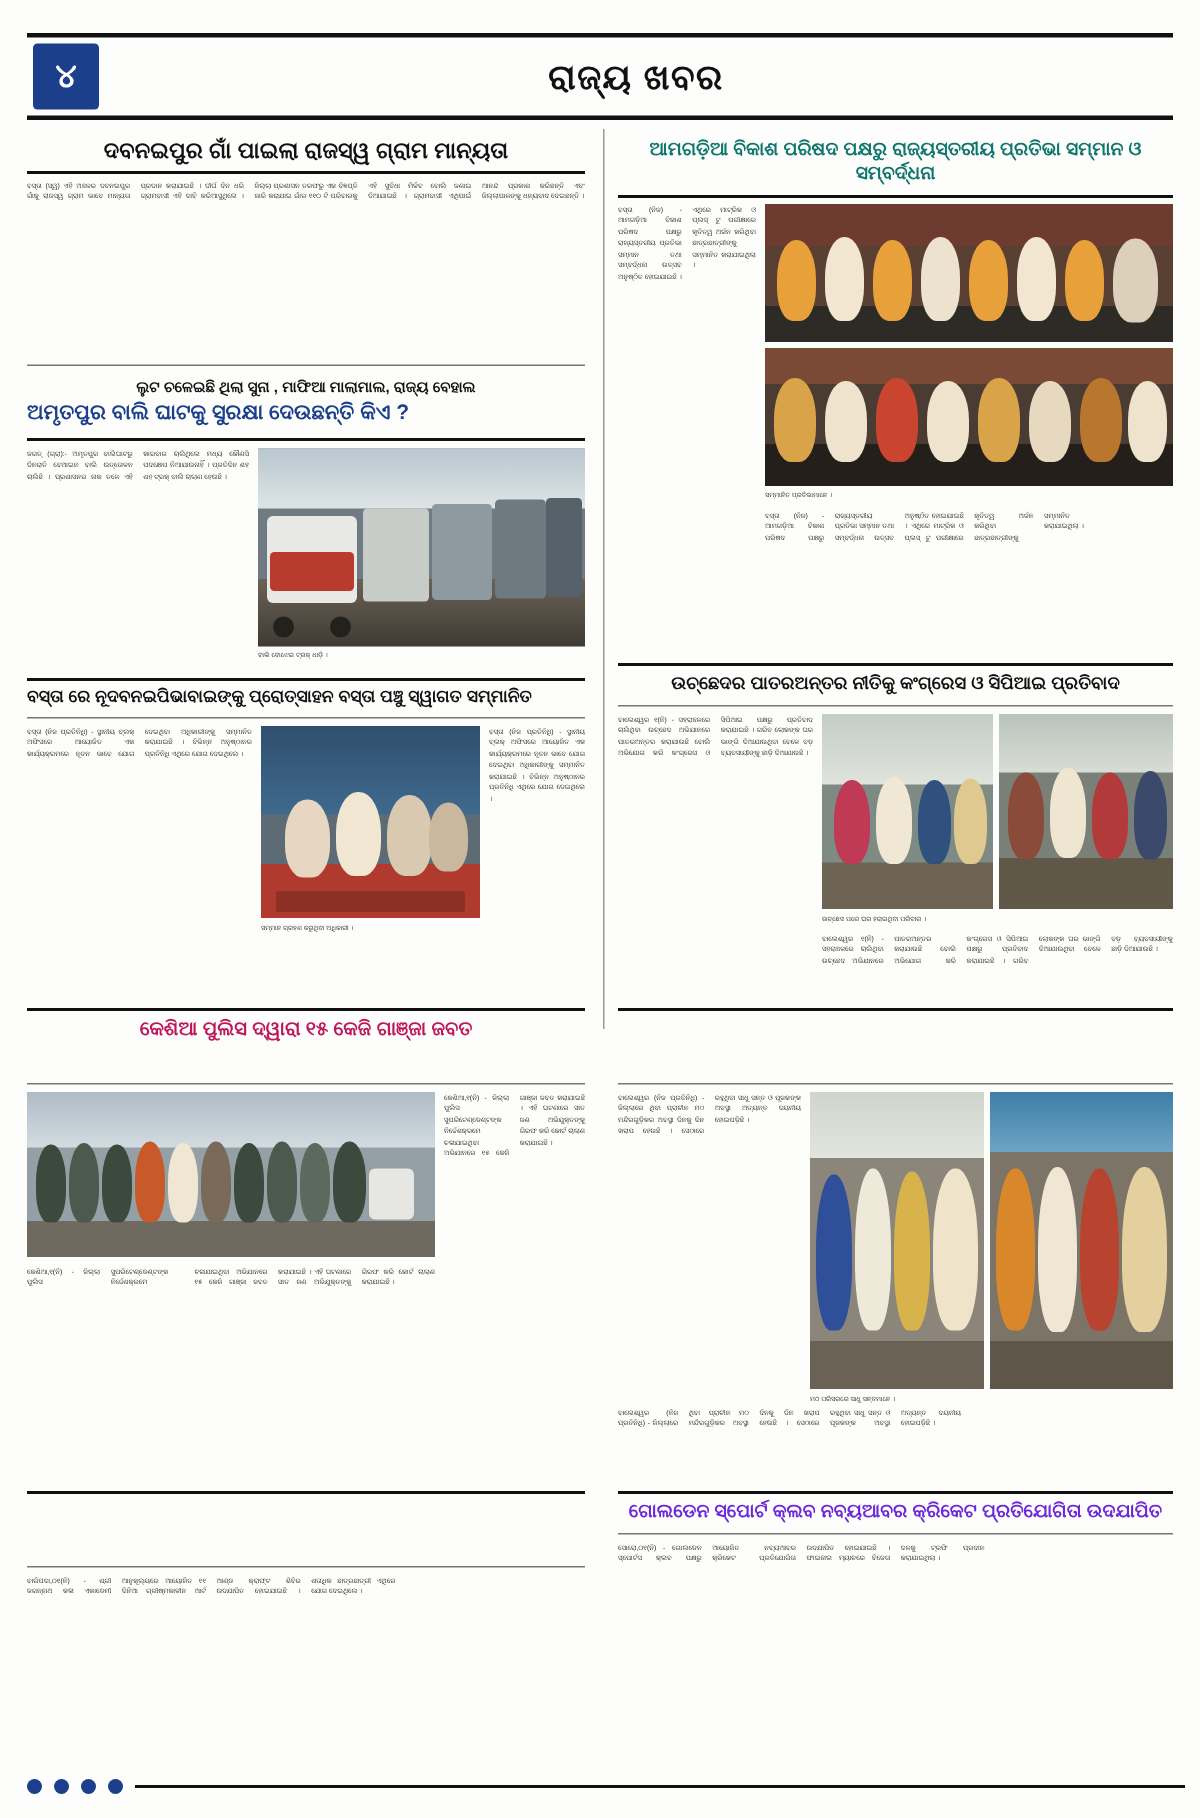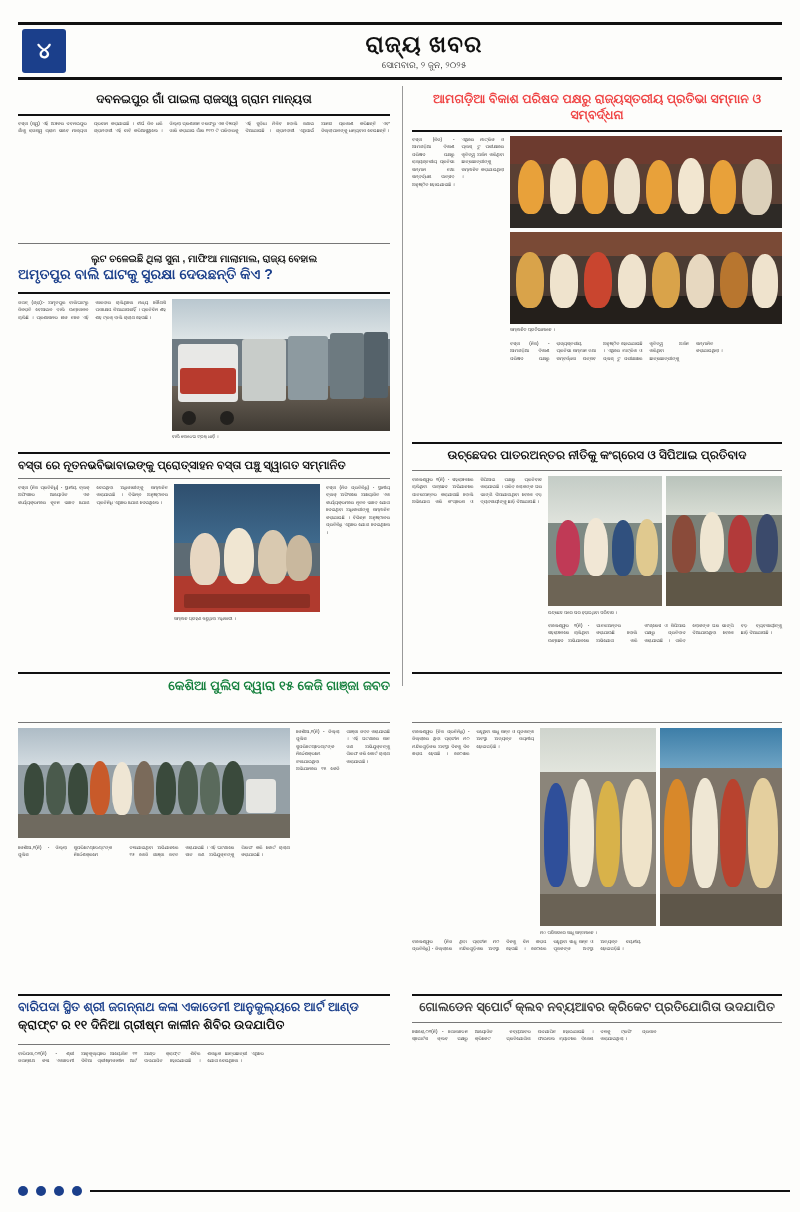--- a/index.html
+++ b/index.html
@@ -49,28 +49,27 @@
 </style>
 </head>
 <body>
 
 <div class="page">
 
   <div class="masthead">
     <div class="page-num">୪</div>
     <div class="mast-center">
       <div class="mast-title">ରାଜ୍ୟ ଖବର</div>
-      <div class="mast-date">ସୋମବାର, ୨ ଜୁନ, ୨୦୨୫</div>
     </div>
   </div>
 
   <div class="sep-v" style="left:402px;top:86px;height:600px;"></div>
 
   <div class="sec-head" style="left:18px;top:92px;width:372px;">
-    <div class="hl" style="font-size:12px;">ଦବନଇପୁର ଗାଁ ପାଇଲା ରାଜସ୍ୱ ଗ୍ରାମ ମାନ୍ୟତା</div>
+    <div class="hl" style="font-size:15px;">ଦବନଇପୁର ଗାଁ ପାଇଲା ରାଜସ୍ୱ ଗ୍ରାମ ମାନ୍ୟତା</div>
   </div>
   <div class="divider" style="left:18px;top:114px;width:372px;"></div>
   <div class="col-text" style="position:absolute;left:18px;top:120px;width:372px;height:118px;column-count:5;">ବସ୍ତା (ସ୍ୱ) ଏହି ଅଞ୍ଚଳର ଦବନଇପୁର ଗାଁକୁ ରାଜସ୍ୱ ଗ୍ରାମ ଭାବେ ମାନ୍ୟତା ପ୍ରଦାନ କରାଯାଇଛି । ଦୀର୍ଘ ଦିନ ଧରି ଗ୍ରାମବାସୀ ଏହି ଦାବି କରିଆସୁଥିଲେ । ଜିଲ୍ଲା ପ୍ରଶାସନ ତରଫରୁ ଏକ ବିଜ୍ଞପ୍ତି ଜାରି କରାଯାଇ ଗାଁର ୧୧୦ ଟି ପରିବାରକୁ ଏହି ସୁବିଧା ମିଳିବ ବୋଲି ଜଣାଇ ଦିଆଯାଇଛି । ଗ୍ରାମବାସୀ ଏଥିପାଇଁ ଆନନ୍ଦ ପ୍ରକାଶ କରିଛନ୍ତି ଏବଂ ଜିଲ୍ଲାପାଳଙ୍କୁ ଧନ୍ୟବାଦ ଦେଇଛନ୍ତି ।</div>
 
   <div class="divider" style="left:18px;top:243px;width:372px;height:1px;background:#777;"></div>
   <div class="sec-head" style="left:18px;top:249px;width:372px;">
     <div class="hl" style="font-size:10px;margin-top:4px;text-align:center;">ଲୁଟ ଚଳେଇଛି ଥିଲା ସୁନା ,  ମାଫିଆ ମାଲାମାଲ, ରାଜ୍ୟ ବେହାଲ</div>
     <div class="hl" style="font-size:14px;color:#1b3f8b;text-align:left;">ଅମୃତପୁର ବାଲି ଘାଟକୁ ସୁରକ୍ଷା ଦେଉଛନ୍ତି କିଏ ?</div>
   </div>
   <div class="divider" style="left:18px;top:292px;width:372px;"></div>
@@ -86,41 +85,41 @@
     <div class="blob" style="left:116px;top:28%;width:40px;height:64px;background:#8d9aa0;border-radius:3px;"></div>
     <div class="blob" style="left:158px;top:26%;width:34px;height:66px;background:#6d7a80;border-radius:3px;"></div>
     <div class="blob" style="left:192px;top:25%;width:24px;height:66px;background:#55626a;border-radius:3px;"></div>
     <div class="blob" style="left:10px;bottom:6px;width:14px;height:14px;background:#23211e;border-radius:50%;"></div>
     <div class="blob" style="left:48px;bottom:6px;width:14px;height:14px;background:#23211e;border-radius:50%;"></div>
   </div>
   <div class="cap" style="position:absolute;left:172px;top:434px;width:218px;">ବାଲି ବୋଝେଇ ଟ୍ରକ୍ ଧାଡ଼ି ।</div>
 
   <div class="divider" style="left:18px;top:452px;width:372px;"></div>
   <div class="sec-head" style="left:18px;top:458px;width:372px;">
-    <div class="hl" style="font-size:11.5px;text-align:left;">ବସ୍ତା ରେ ନୂତନଭବିଭାବାଇଙ୍କୁ ପ୍ରୋତ୍ସାହନ ବସ୍ତା ପଞ୍ଚୁ ସ୍ୱାଗତ ସମ୍ମାନିତ</div>
+    <div class="hl" style="font-size:11.5px;text-align:left;">ବସ୍ତା ରେ ନୂଦବନଇପିଭାବାଇଙ୍କୁ ପ୍ରୋତ୍ସାହନ ବସ୍ତା ପଞ୍ଚୁ ସ୍ୱାଗତ ସମ୍ମାନିତ</div>
   </div>
   <div class="divider" style="left:18px;top:478px;width:372px;height:1px;background:#777;"></div>
 
   <div class="col-text" style="position:absolute;left:18px;top:484px;width:150px;height:180px;column-count:2;">ବସ୍ତା (ନିଜ ପ୍ରତିନିଧି) - ସ୍ଥାନୀୟ ବ୍ଲକ୍ ଅଫିସରେ ଆୟୋଜିତ ଏକ କାର୍ଯ୍ୟକ୍ରମରେ ନୂତନ ଭାବେ ଯୋଗ ଦେଇଥିବା ଅଧିକାରୀଙ୍କୁ ସମ୍ମାନିତ କରାଯାଇଛି । ବିଭିନ୍ନ ଅନୁଷ୍ଠାନର ପ୍ରତିନିଧି ଏଥିରେ ଯୋଗ ଦେଇଥିଲେ ।</div>
 
   <div class="photo" style="position:absolute;left:174px;top:484px;width:146px;height:128px;background:#5d6b74;">
     <div class="sky" style="height:46%;background:linear-gradient(#2f4f6e,#3f6a8d);"></div>
     <div class="ground" style="height:28%;background:#b03a2e;"></div>
     <div class="blob" style="left:16px;top:38%;width:30px;height:52px;background:#e7d7c2;"></div>
     <div class="blob" style="left:50px;top:34%;width:30px;height:56px;background:#f0e6d2;"></div>
     <div class="blob" style="left:84px;top:36%;width:30px;height:54px;background:#d9c9b0;"></div>
     <div class="blob" style="left:112px;top:40%;width:26px;height:46px;background:#c9b89e;"></div>
     <div class="blob" style="left:10px;bottom:4px;width:126px;height:14px;background:#8c2f24;border-radius:2px;"></div>
   </div>
   <div class="cap" style="position:absolute;left:174px;top:616px;width:146px;">ସମ୍ମାନ ଗ୍ରହଣ କରୁଥିବା ଅଧିକାରୀ ।</div>
 
   <div class="col-text" style="position:absolute;left:326px;top:484px;width:64px;height:180px;column-count:1;">ବସ୍ତା (ନିଜ ପ୍ରତିନିଧି) - ସ୍ଥାନୀୟ ବ୍ଲକ୍ ଅଫିସରେ ଆୟୋଜିତ ଏକ କାର୍ଯ୍ୟକ୍ରମରେ ନୂତନ ଭାବେ ଯୋଗ ଦେଇଥିବା ଅଧିକାରୀଙ୍କୁ ସମ୍ମାନିତ କରାଯାଇଛି । ବିଭିନ୍ନ ଅନୁଷ୍ଠାନର ପ୍ରତିନିଧି ଏଥିରେ ଯୋଗ ଦେଇଥିଲେ ।</div>
 
   <div class="sec-head" style="left:412px;top:92px;width:370px;">
-    <div class="hl" style="font-size:12.5px;color:#ef4444;">ଆମଗଡ଼ିଆ ବିକାଶ ପରିଷଦ ପକ୍ଷରୁ ରାଜ୍ୟସ୍ତରୀୟ ପ୍ରତିଭା ସମ୍ମାନ ଓ ସମ୍ବର୍ଦ୍ଧନା</div>
+    <div class="hl" style="font-size:12.5px;color:#0f766e;">ଆମଗଡ଼ିଆ ବିକାଶ ପରିଷଦ ପକ୍ଷରୁ ରାଜ୍ୟସ୍ତରୀୟ ପ୍ରତିଭା ସମ୍ମାନ ଓ ସମ୍ବର୍ଦ୍ଧନା</div>
   </div>
   <div class="divider" style="left:412px;top:130px;width:370px;"></div>
 
   <div class="col-text" style="position:absolute;left:412px;top:136px;width:92px;height:500px;column-count:2;">ବସ୍ତା (ନିଜ) - ଆମଗଡ଼ିଆ ବିକାଶ ପରିଷଦ ପକ୍ଷରୁ ରାଜ୍ୟସ୍ତରୀୟ ପ୍ରତିଭା ସମ୍ମାନ ତଥା ସମ୍ବର୍ଦ୍ଧନା ଉତ୍ସବ ଅନୁଷ୍ଠିତ ହୋଇଯାଇଛି । ଏଥିରେ ମାଟ୍ରିକ ଓ ପ୍ଲସ୍ ଟୁ ପରୀକ୍ଷାରେ କୃତିତ୍ୱ ଅର୍ଜନ କରିଥିବା ଛାତ୍ରଛାତ୍ରୀଙ୍କୁ ସମ୍ମାନିତ କରାଯାଇଥିଲା ।</div>
 
   <div class="photo" style="position:absolute;left:510px;top:136px;width:272px;height:92px;background:#5a3f33;">
     <div style="position:absolute;left:0;right:0;top:0;height:30%;background:#6d3b2f;"></div>
     <div style="position:absolute;left:0;right:0;bottom:0;height:26%;background:#2e2a26;"></div>
     <div class="blob" style="left:8px;top:26%;width:26px;height:54px;background:#e8a13a;"></div>
     <div class="blob" style="left:40px;top:24%;width:26px;height:56px;background:#f2e6d0;"></div>
@@ -169,21 +168,21 @@
     <div class="blob" style="left:6px;top:30%;width:24px;height:58px;background:#8a4b3a;"></div>
     <div class="blob" style="left:34px;top:28%;width:24px;height:60px;background:#efe6d2;"></div>
     <div class="blob" style="left:62px;top:30%;width:24px;height:58px;background:#b23a3a;"></div>
     <div class="blob" style="left:90px;top:29%;width:22px;height:59px;background:#3b4a6b;"></div>
   </div>
   <div class="cap" style="position:absolute;left:548px;top:610px;width:234px;">ଉଚ୍ଛେଦ ପରେ ଘର ହରାଇଥିବା ପରିବାର ।</div>
   <div class="col-text" style="position:absolute;left:548px;top:622px;width:234px;height:46px;column-count:5;">ବାଲେଶ୍ୱର ୧(ନି) - ସହରାଞ୍ଚଳରେ ଚାଲିଥିବା ଉଚ୍ଛେଦ ଅଭିଯାନରେ ପାତରଅନ୍ତର କରାଯାଉଛି ବୋଲି ଅଭିଯୋଗ କରି କଂଗ୍ରେସ ଓ ସିପିଆଇ ପକ୍ଷରୁ ପ୍ରତିବାଦ କରାଯାଇଛି । ଗରିବ ଲୋକଙ୍କ ଘର ଭାଙ୍ଗି ଦିଆଯାଉଥିବା ବେଳେ ବଡ଼ ବ୍ୟବସାୟୀଙ୍କୁ ଛାଡ଼ି ଦିଆଯାଉଛି ।</div>
 
   <div class="divider" style="left:18px;top:672px;width:372px;"></div>
   <div class="sec-head" style="left:18px;top:678px;width:372px;">
-    <div class="hl" style="font-size:13px;color:#15803d;text-align:right;">କେଶିଆ ପୁଲିସ ଦ୍ୱାରା ୧୫ କେଜି ଗାଞ୍ଜା ଜବତ</div>
+    <div class="hl" style="font-size:13px;color:#be185d;text-align:center;">କେଶିଆ ପୁଲିସ ଦ୍ୱାରା ୧୫ କେଜି ଗାଞ୍ଜା ଜବତ</div>
   </div>
   <div class="divider" style="left:18px;top:722px;width:372px;height:1px;background:#777;"></div>
 
   <div class="photo" style="position:absolute;left:18px;top:728px;width:272px;height:110px;background:#95a0a6;">
     <div class="sky" style="height:34%;background:linear-gradient(#aebcc6,#d2dbe0);"></div>
     <div class="ground" style="height:22%;background:#6f6a5f;"></div>
     <div class="blob" style="left:6px;top:32%;width:20px;height:52px;background:#3a4a3c;"></div>
     <div class="blob" style="left:28px;top:31%;width:20px;height:53px;background:#4a5a4c;"></div>
     <div class="blob" style="left:50px;top:32%;width:20px;height:52px;background:#3a4a3c;"></div>
     <div class="blob" style="left:72px;top:30%;width:20px;height:54px;background:#c85a2a;"></div>
@@ -217,30 +216,26 @@
     <div class="ground" style="height:16%;background:#5e5649;"></div>
     <div class="blob" style="left:4px;top:26%;width:26px;height:108px;background:#d8882a;"></div>
     <div class="blob" style="left:32px;top:25%;width:26px;height:110px;background:#efe7d4;"></div>
     <div class="blob" style="left:60px;top:26%;width:26px;height:108px;background:#b8432f;"></div>
     <div class="blob" style="left:88px;top:25%;width:30px;height:110px;background:#e4cf9e;"></div>
   </div>
   <div class="cap" style="position:absolute;left:540px;top:930px;width:242px;">ମଠ ପରିସରରେ ସାଧୁ ସନ୍ତମାନେ ।</div>
   <div class="col-text" style="position:absolute;left:412px;top:938px;width:370px;height:44px;column-count:8;">ବାଲେଶ୍ୱର (ନିଜ ପ୍ରତିନିଧି) - ଜିଲ୍ଲାରେ ଥିବା ପ୍ରାଚୀନ ମଠ ମନ୍ଦିରଗୁଡ଼ିକର ଅବସ୍ଥା ଦିନକୁ ଦିନ ଖରାପ ହେଉଛି । ସେଠାରେ ରହୁଥିବା ସାଧୁ ସନ୍ତ ଓ ପୂଜକଙ୍କ ଅବସ୍ଥା ଅତ୍ୟନ୍ତ ଦୟନୀୟ ହୋଇପଡ଼ିଛି ।</div>
 
   <div class="divider" style="left:18px;top:994px;width:372px;"></div>
-  <div class="sec-head" style="left:18px;top:1000px;width:372px;">
-    <div class="hl" style="font-size:12.5px;color:#1b3f8b;text-align:left;">ବାରିପଦା ସ୍ଥିତ ଶ୍ରୀ ଜଗନ୍ନାଥ କଳା ଏକାଡେମୀ ଆନୁକୁଲ୍ୟରେ ଆର୍ଟ ଆଣ୍ଡ</div>
-    <div class="hl" style="font-size:12.5px;text-align:left;margin-top:2px;">କ୍ରାଫ୍ଟ ର ୧୧ ଦିନିଆ ଗ୍ରୀଷ୍ମ କାଳୀନ ଶିବିର ଉଦଯାପିତ</div>
-  </div>
   <div class="divider" style="left:18px;top:1044px;width:372px;height:1px;background:#777;"></div>
   <div class="col-text" style="position:absolute;left:18px;top:1050px;width:372px;height:118px;column-count:6;">ବାରିପଦା,୦୧(ନି) - ଶ୍ରୀ ଜଗନ୍ନାଥ କଳା ଏକାଡେମୀ ଆନୁକୂଲ୍ୟରେ ଆୟୋଜିତ ୧୧ ଦିନିଆ ଗ୍ରୀଷ୍ମକାଳୀନ ଆର୍ଟ ଆଣ୍ଡ କ୍ରାଫ୍ଟ ଶିବିର ଉଦଯାପିତ ହୋଇଯାଇଛି । ଶତାଧିକ ଛାତ୍ରଛାତ୍ରୀ ଏଥିରେ ଯୋଗ ଦେଇଥିଲେ ।</div>
 
   <div class="divider" style="left:412px;top:994px;width:370px;"></div>
   <div class="sec-head" style="left:412px;top:1000px;width:370px;">
-    <div class="hl" style="font-size:12.5px;color:#404040;">ଗୋଲଡେନ ସ୍ପୋର୍ଟ କ୍ଲବ ନବ୍ୟଆବର କ୍ରିକେଟ ପ୍ରତିଯୋଗିତା ଉଦଯାପିତ</div>
+    <div class="hl" style="font-size:12.5px;color:#6d28d9;">ଗୋଲଡେନ ସ୍ପୋର୍ଟ କ୍ଲବ ନବ୍ୟଆବର କ୍ରିକେଟ ପ୍ରତିଯୋଗିତା ଉଦଯାପିତ</div>
   </div>
   <div class="divider" style="left:412px;top:1022px;width:370px;height:1px;background:#777;"></div>
   <div class="col-text" style="position:absolute;left:412px;top:1028px;width:370px;height:140px;column-count:6;">ସୋରୋ,୦୧(ନି) - ଗୋଲଡେନ ସ୍ପୋର୍ଟସ କ୍ଲବ ପକ୍ଷରୁ ଆୟୋଜିତ ନବ୍ୟଆବର କ୍ରିକେଟ ପ୍ରତିଯୋଗିତା ଉଦଯାପିତ ହୋଇଯାଇଛି । ଫାଇନାଲ ମ୍ୟାଚରେ ବିଜେତା ଦଳକୁ ଟ୍ରଫି ପ୍ରଦାନ କରାଯାଇଥିଲା ।</div>
 
   <div class="footer-dots">
     <div class="fd"></div>
     <div class="fd"></div>
     <div class="fd"></div>
     <div class="fd"></div>
     <div class="fline"></div>

